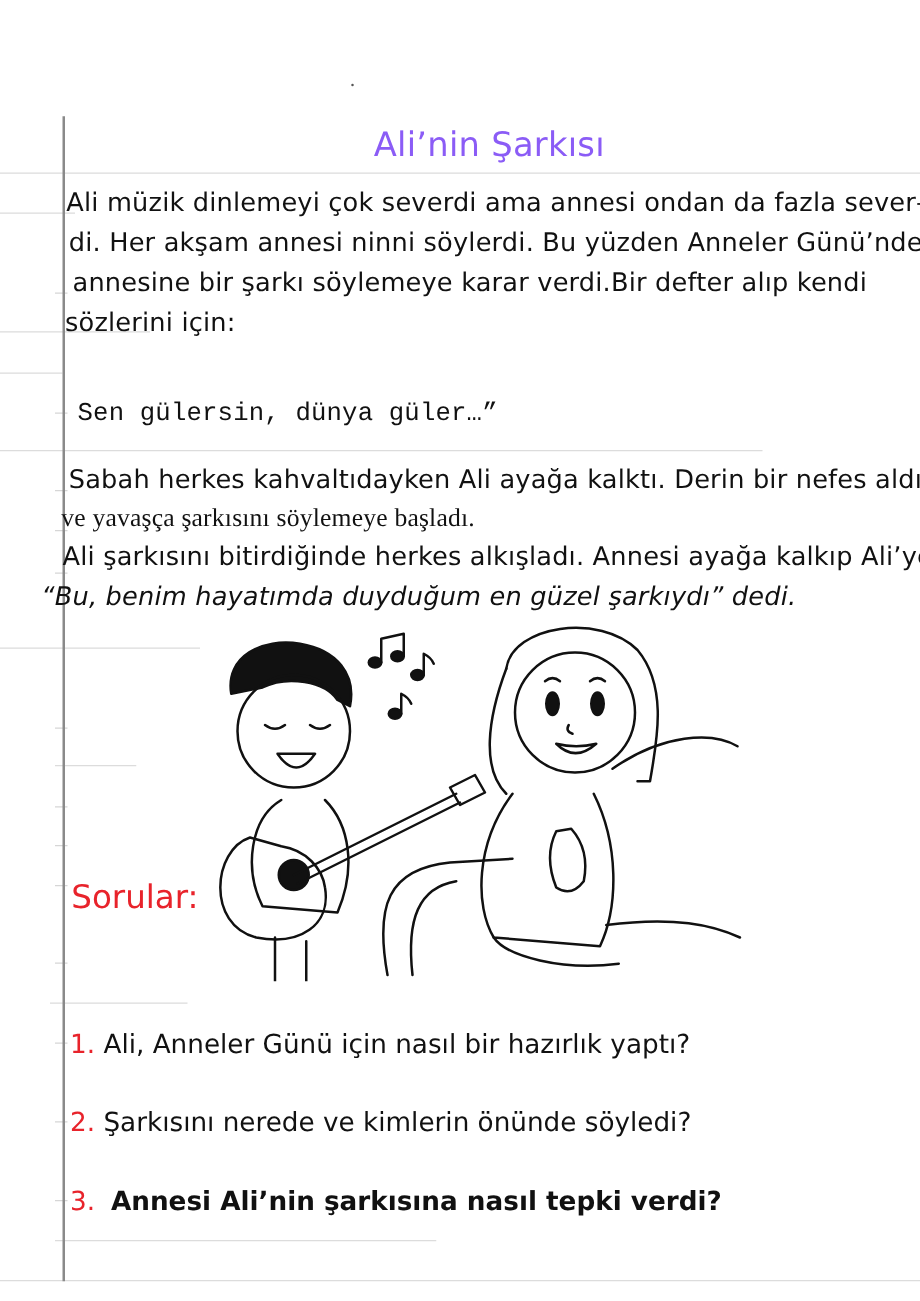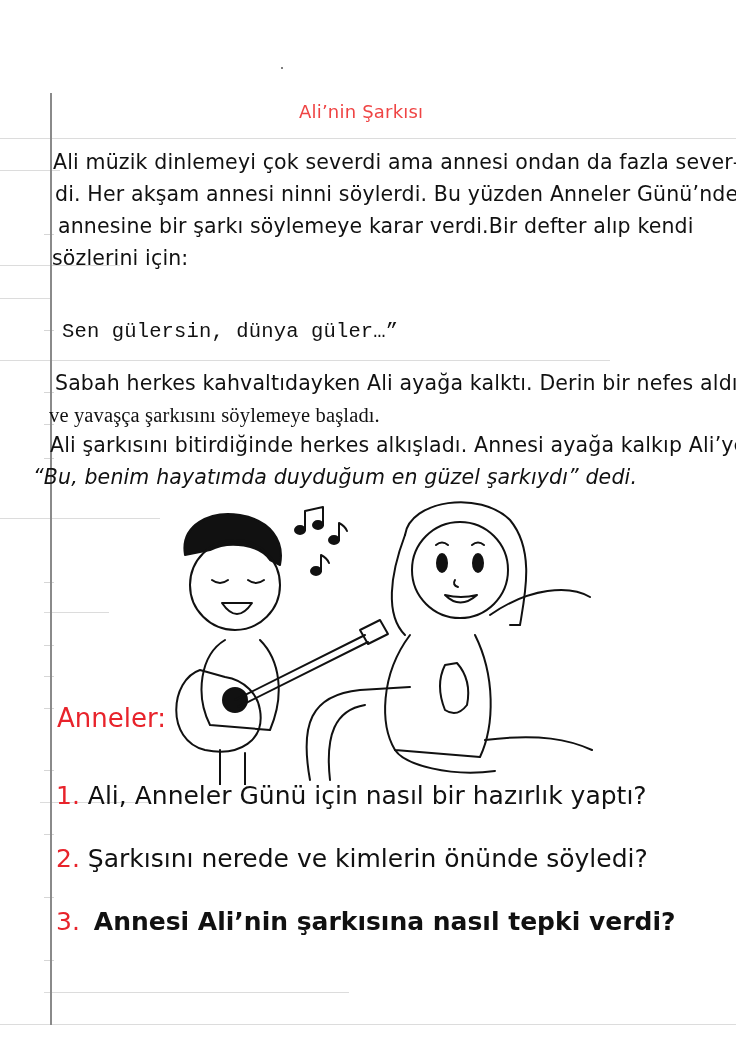--- a/index.html
+++ b/index.html
@@ -3,24 +3,24 @@
 <meta charset="utf-8">
 <style>
   html, body { margin: 0; padding: 0; background: #ffffff; }
   body { width: 736px; height: 1041px; position: relative; overflow: hidden;
          font-family: "DejaVu Sans", sans-serif; color: #111; }
   .page { position: absolute; inset: 0; }
   .hline { position: absolute; height: 1px; background: #dcdcdc; }
   .margin-line { position: absolute; left: 50px; top: 93px; width: 2px; height: 932px; background: #8a8a8a; }
   .tick { position: absolute; left: 44px; width: 10px; height: 1px; background: #d6d6d6; }
   .dot { position: absolute; left: 281px; top: 67px; width: 2px; height: 2px; background: #555; border-radius: 50%; }
-  .title { position: absolute; left: 299px; top: 101px; font-size: 18px; color: #ef4444; letter-spacing: 0.2px; white-space: nowrap; }
+  .title { position: absolute; left: 299px; top: 101px; font-size: 27px; color: #8b5cf6; letter-spacing: 0.2px; white-space: nowrap; }
   .line { position: absolute; font-size: 20.5px; white-space: nowrap; letter-spacing: 0.15px; }
   .q-title { position: absolute; left: 57px; top: 703px; font-size: 26px; color: #e8232b; }
-  .q { position: absolute; font-size: 25px; white-space: nowrap; }
+  .q { position: absolute; font-size: 21px; white-space: nowrap; margin-top: 42px; }
   .q .num { color: #e8232b; }
   .illus { position: absolute; left: 150px; top: 495px; width: 590px; height: 290px; }
 </style>
 </head>
 <body>
 
 <div class="page">
 
   <div class="hline" style="left:0;top:138px;width:736px;"></div>
   <div class="hline" style="left:0;top:170px;width:60px;"></div>
@@ -106,21 +106,21 @@
         <ellipse cx="184" cy="45" rx="5" ry="4"></ellipse>
           <path d="M189 45 V28 q6 3 8 8" fill="none"></path>
       </g>
       <g fill="#111" stroke="#111">
         <ellipse cx="166" cy="76" rx="5" ry="4"></ellipse>
           <path d="M171 76 V60 q6 3 8 8" fill="none"></path>
       </g>
     </svg>
   </div>
 
-  <div class="q-title">Anneler:</div>
+  <div class="q-title">Sorular:</div>
 
   <div class="q" style="left:56px;top:781px;">
     <span class="num">1.</span>
     <span>Ali, Anneler Günü için nasıl bir hazırlık yaptı?</span>
   </div>
   <div class="q" style="left:56px;top:844px;">
     <span class="num">2.</span>
     <span>Şarkısını nerede ve kimlerin önünde söyledi?</span>
   </div>
   <div class="q" style="left:56px;top:907px;">

